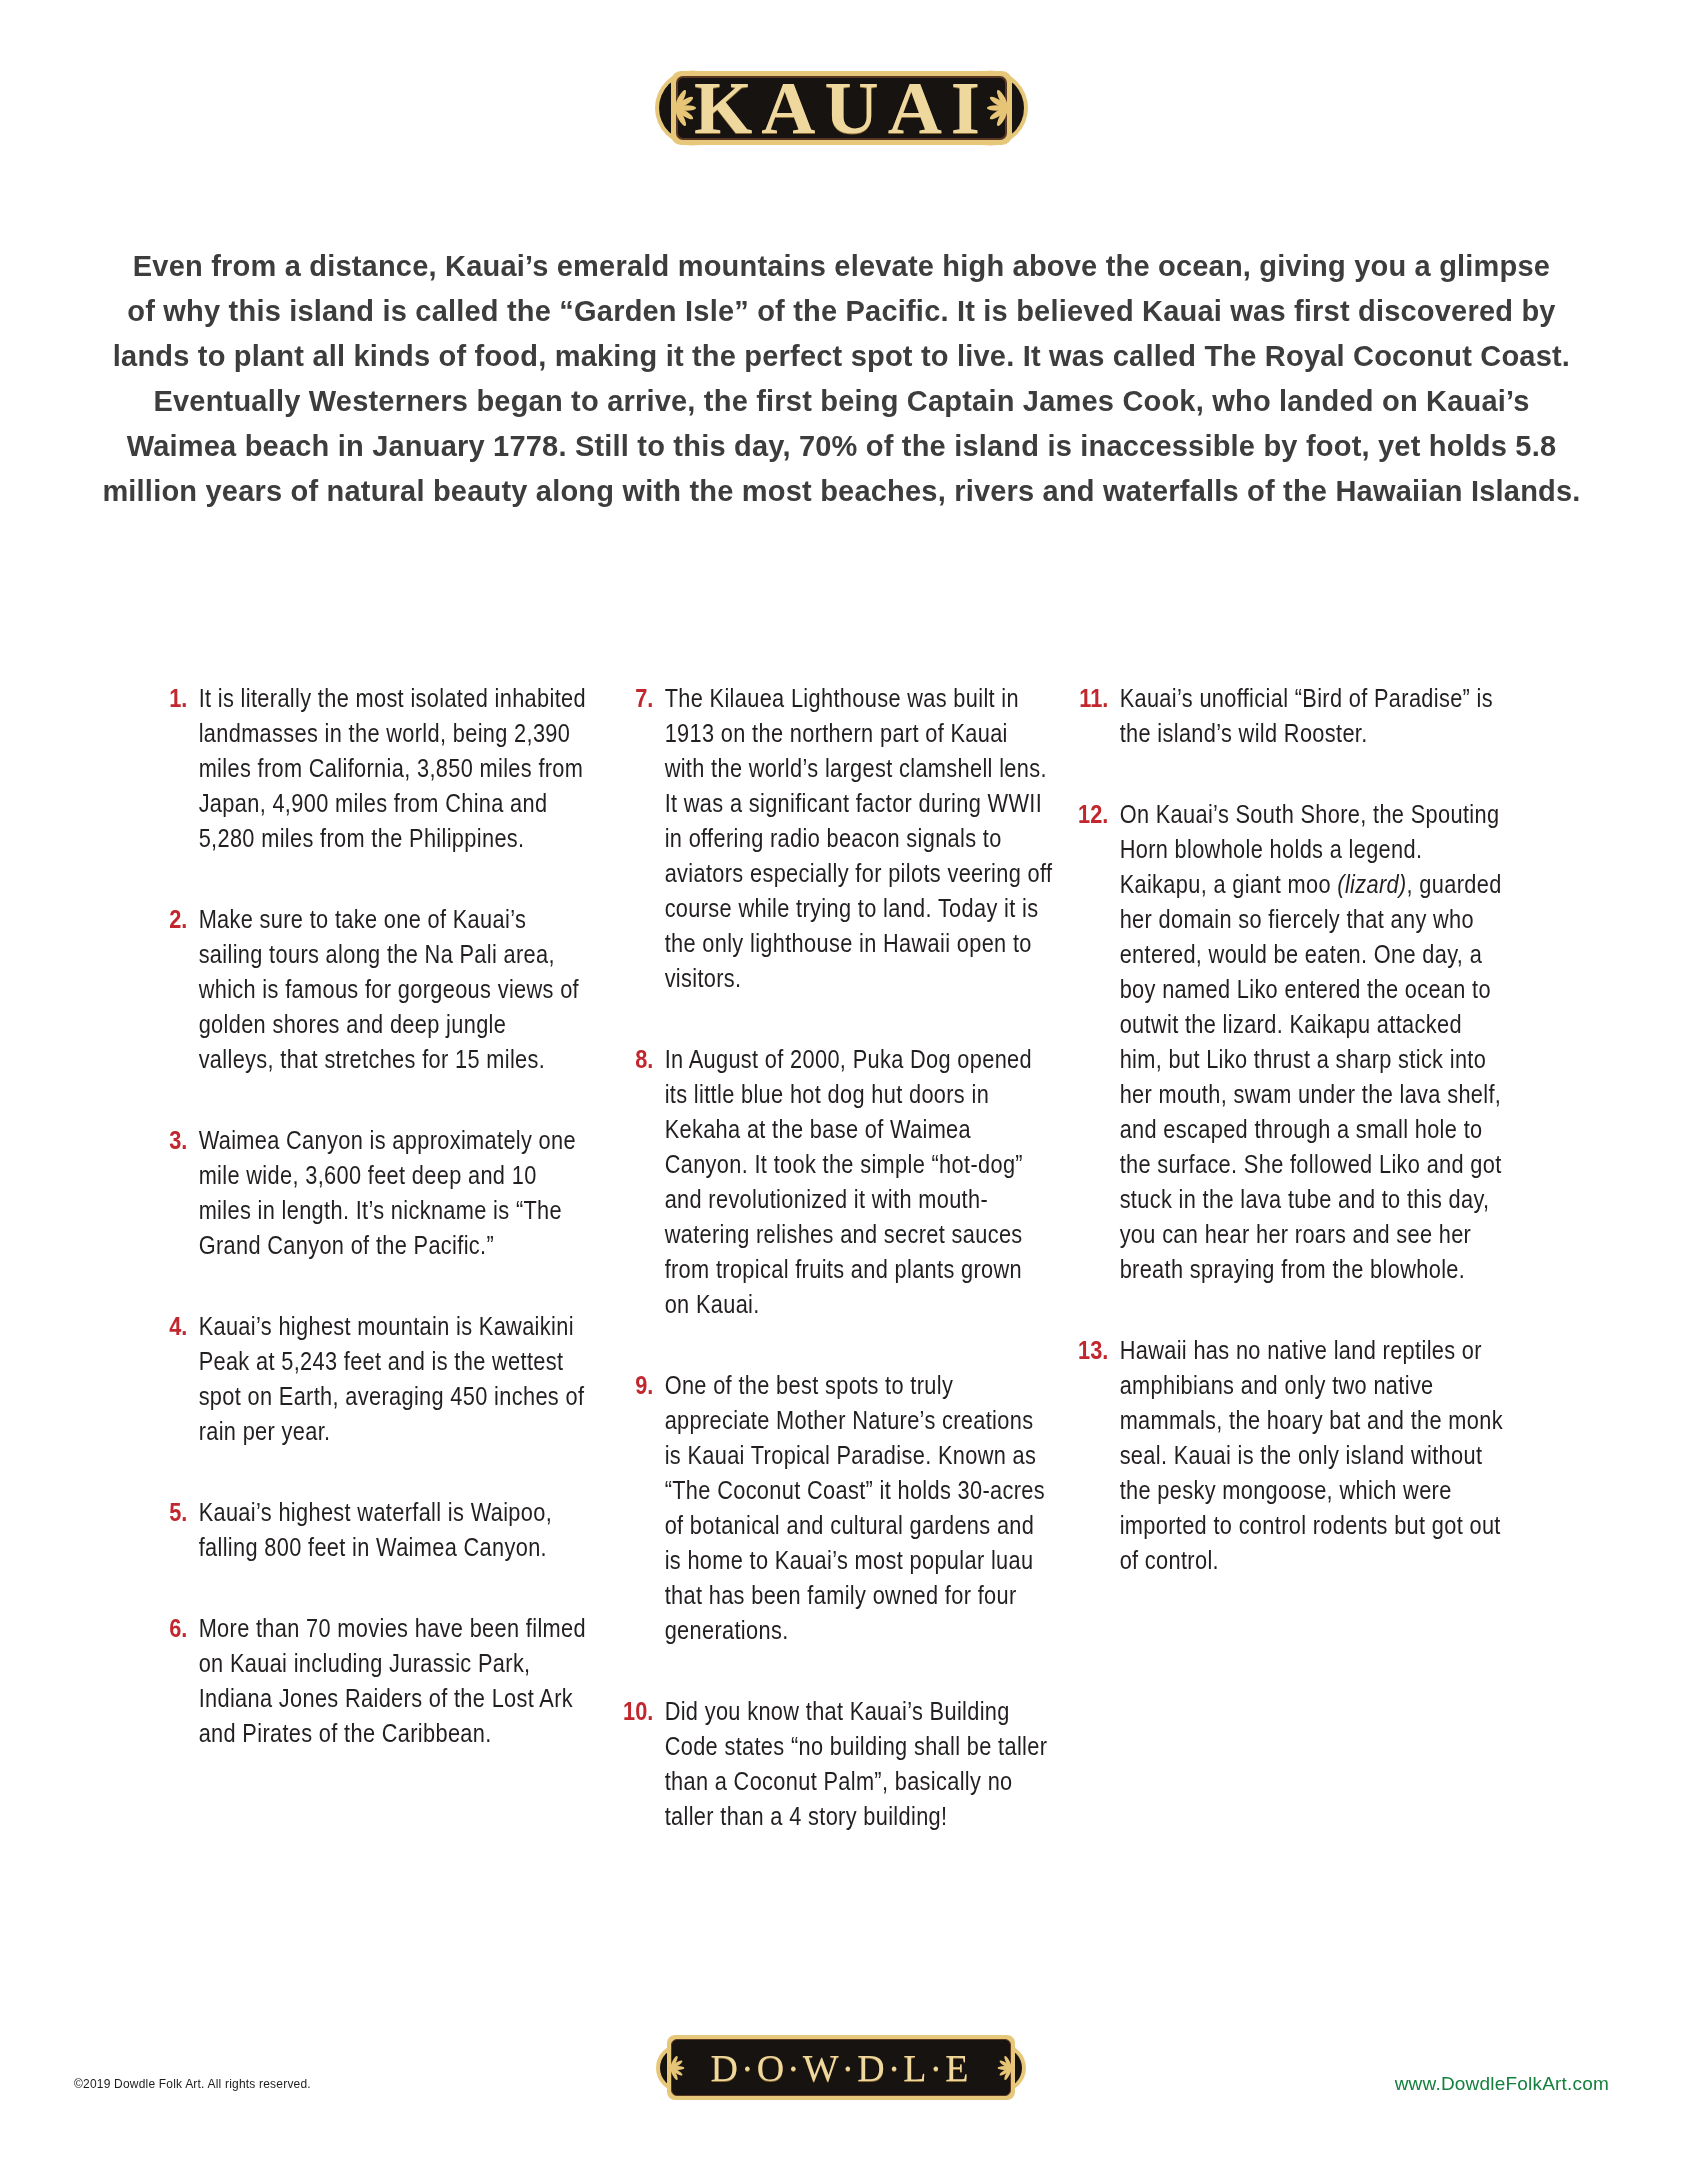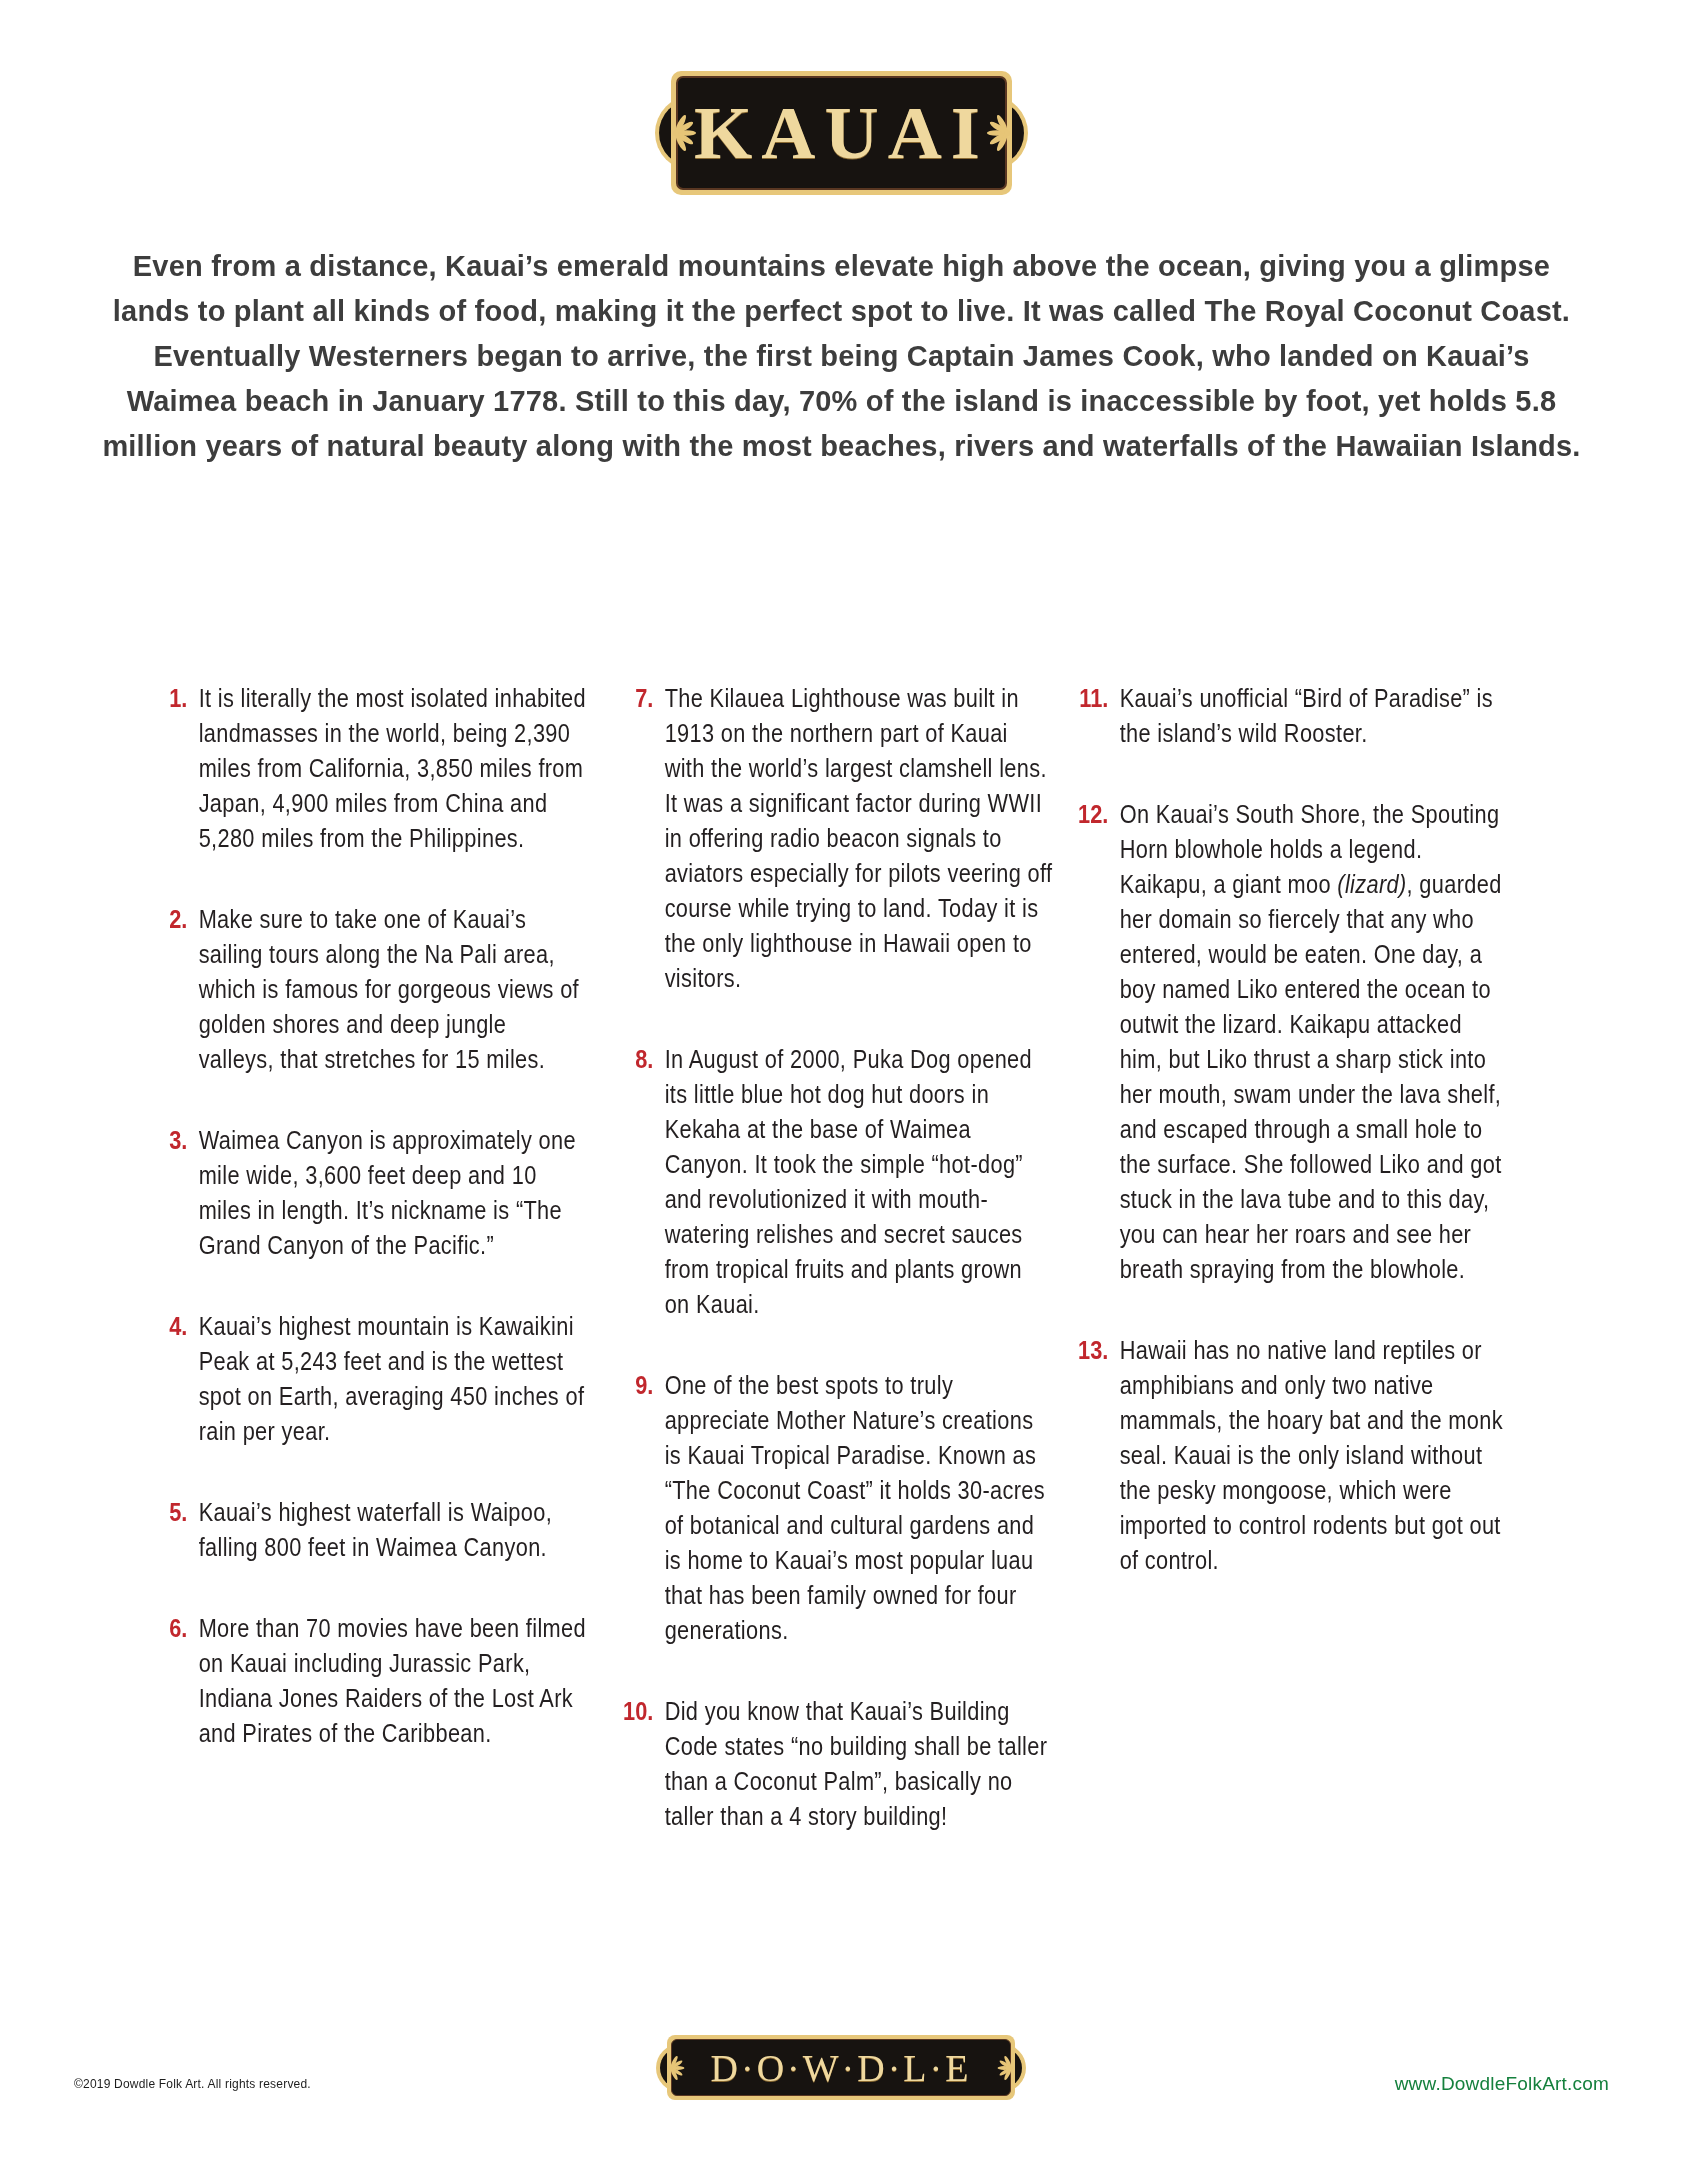--- a/index.html
+++ b/index.html
@@ -17,21 +17,21 @@
   .plaque .tab .tab-in{position:absolute;inset:4px;border-radius:50%;background:var(--plaque-black);}
   .plaque .body{position:absolute;inset:0;background:var(--gold);border-radius:10px;}
   .plaque .body-in{position:absolute;inset:5px;background:var(--plaque-black);border:2px solid #5a3722;border-radius:7px;}
   .plaque .label{position:absolute;inset:0;display:flex;align-items:center;justify-content:center;
     font-family:"Liberation Serif", serif;color:var(--gold-text);
     text-shadow:0 1px 0 #8a6a33;}
   .plaque .fan{position:absolute;top:50%;}
   .plaque .fan.left{transform:translateY(-50%);}
   .plaque .fan.right{transform:translateY(-50%) scaleX(-1);}
 
-  #kauai-plaque{left:671px;top:71px;width:341px;height:124px;}
+  #kauai-plaque{left:671px;top:71px;width:341px;height:74px;}
   #kauai-plaque .tab{width:75px;height:75px;}
   #kauai-plaque .tab.left{left:-16px;} #kauai-plaque .tab.right{right:-16px;}
   #kauai-plaque .label{font-size:75px;letter-spacing:9px;font-weight:bold;}
   #kauai-plaque .fan.left{left:-4px;} #kauai-plaque .fan.right{right:-4px;}
 
   #dowdle-plaque{left:667px;top:2035px;width:348px;height:65px;}
   #dowdle-plaque .tab{width:48px;height:48px;}
   #dowdle-plaque .tab.left{left:-11px;} #dowdle-plaque .tab.right{right:-11px;}
   #dowdle-plaque .body{border-radius:8px;}
   #dowdle-plaque .body-in{inset:4px;border-radius:6px;border-width:1.5px;}
@@ -88,20 +88,21 @@
       <ellipse cx="22" cy="20" rx="11" ry="3.2" transform="rotate(62 10 20)"></ellipse>
       <ellipse cx="22" cy="20" rx="11" ry="3.2" transform="rotate(-62 10 20)"></ellipse>
       <circle cx="10" cy="20" r="3.5"></circle>
     </g>
   </svg>
   <div class="label">KAUAI</div>
 </div>
 
 <div id="intro">
     <div class="line">Even from a distance, Kauai’s emerald mountains elevate high above the ocean, giving you a glimpse</div>
+    <div class="line">of why this island is called the “Garden Isle” of the Pacific. It is believed Kauai was first discovered by</div>
     <div class="line">lands to plant all kinds of food, making it the perfect spot to live. It was called The Royal Coconut Coast.</div>
     <div class="line">Eventually Westerners began to arrive, the first being Captain James Cook, who landed on Kauai’s</div>
     <div class="line">Waimea beach in January 1778. Still to this day, 70% of the island is inaccessible by foot, yet holds 5.8</div>
     <div class="line">million years of natural beauty along with the most beaches, rivers and waterfalls of the Hawaiian Islands.</div>
   </div>
 
 <ol class="fact-col" id="facts-col-1">
     <li>
       <span class="num">1.</span>
       <span class="txt"><span>It is literally the most isolated inhabited landmasses in the world, being 2,390 miles from California, 3,850 miles from Japan, 4,900 miles from China and 5,280 miles from the Philippines.</span></span>

